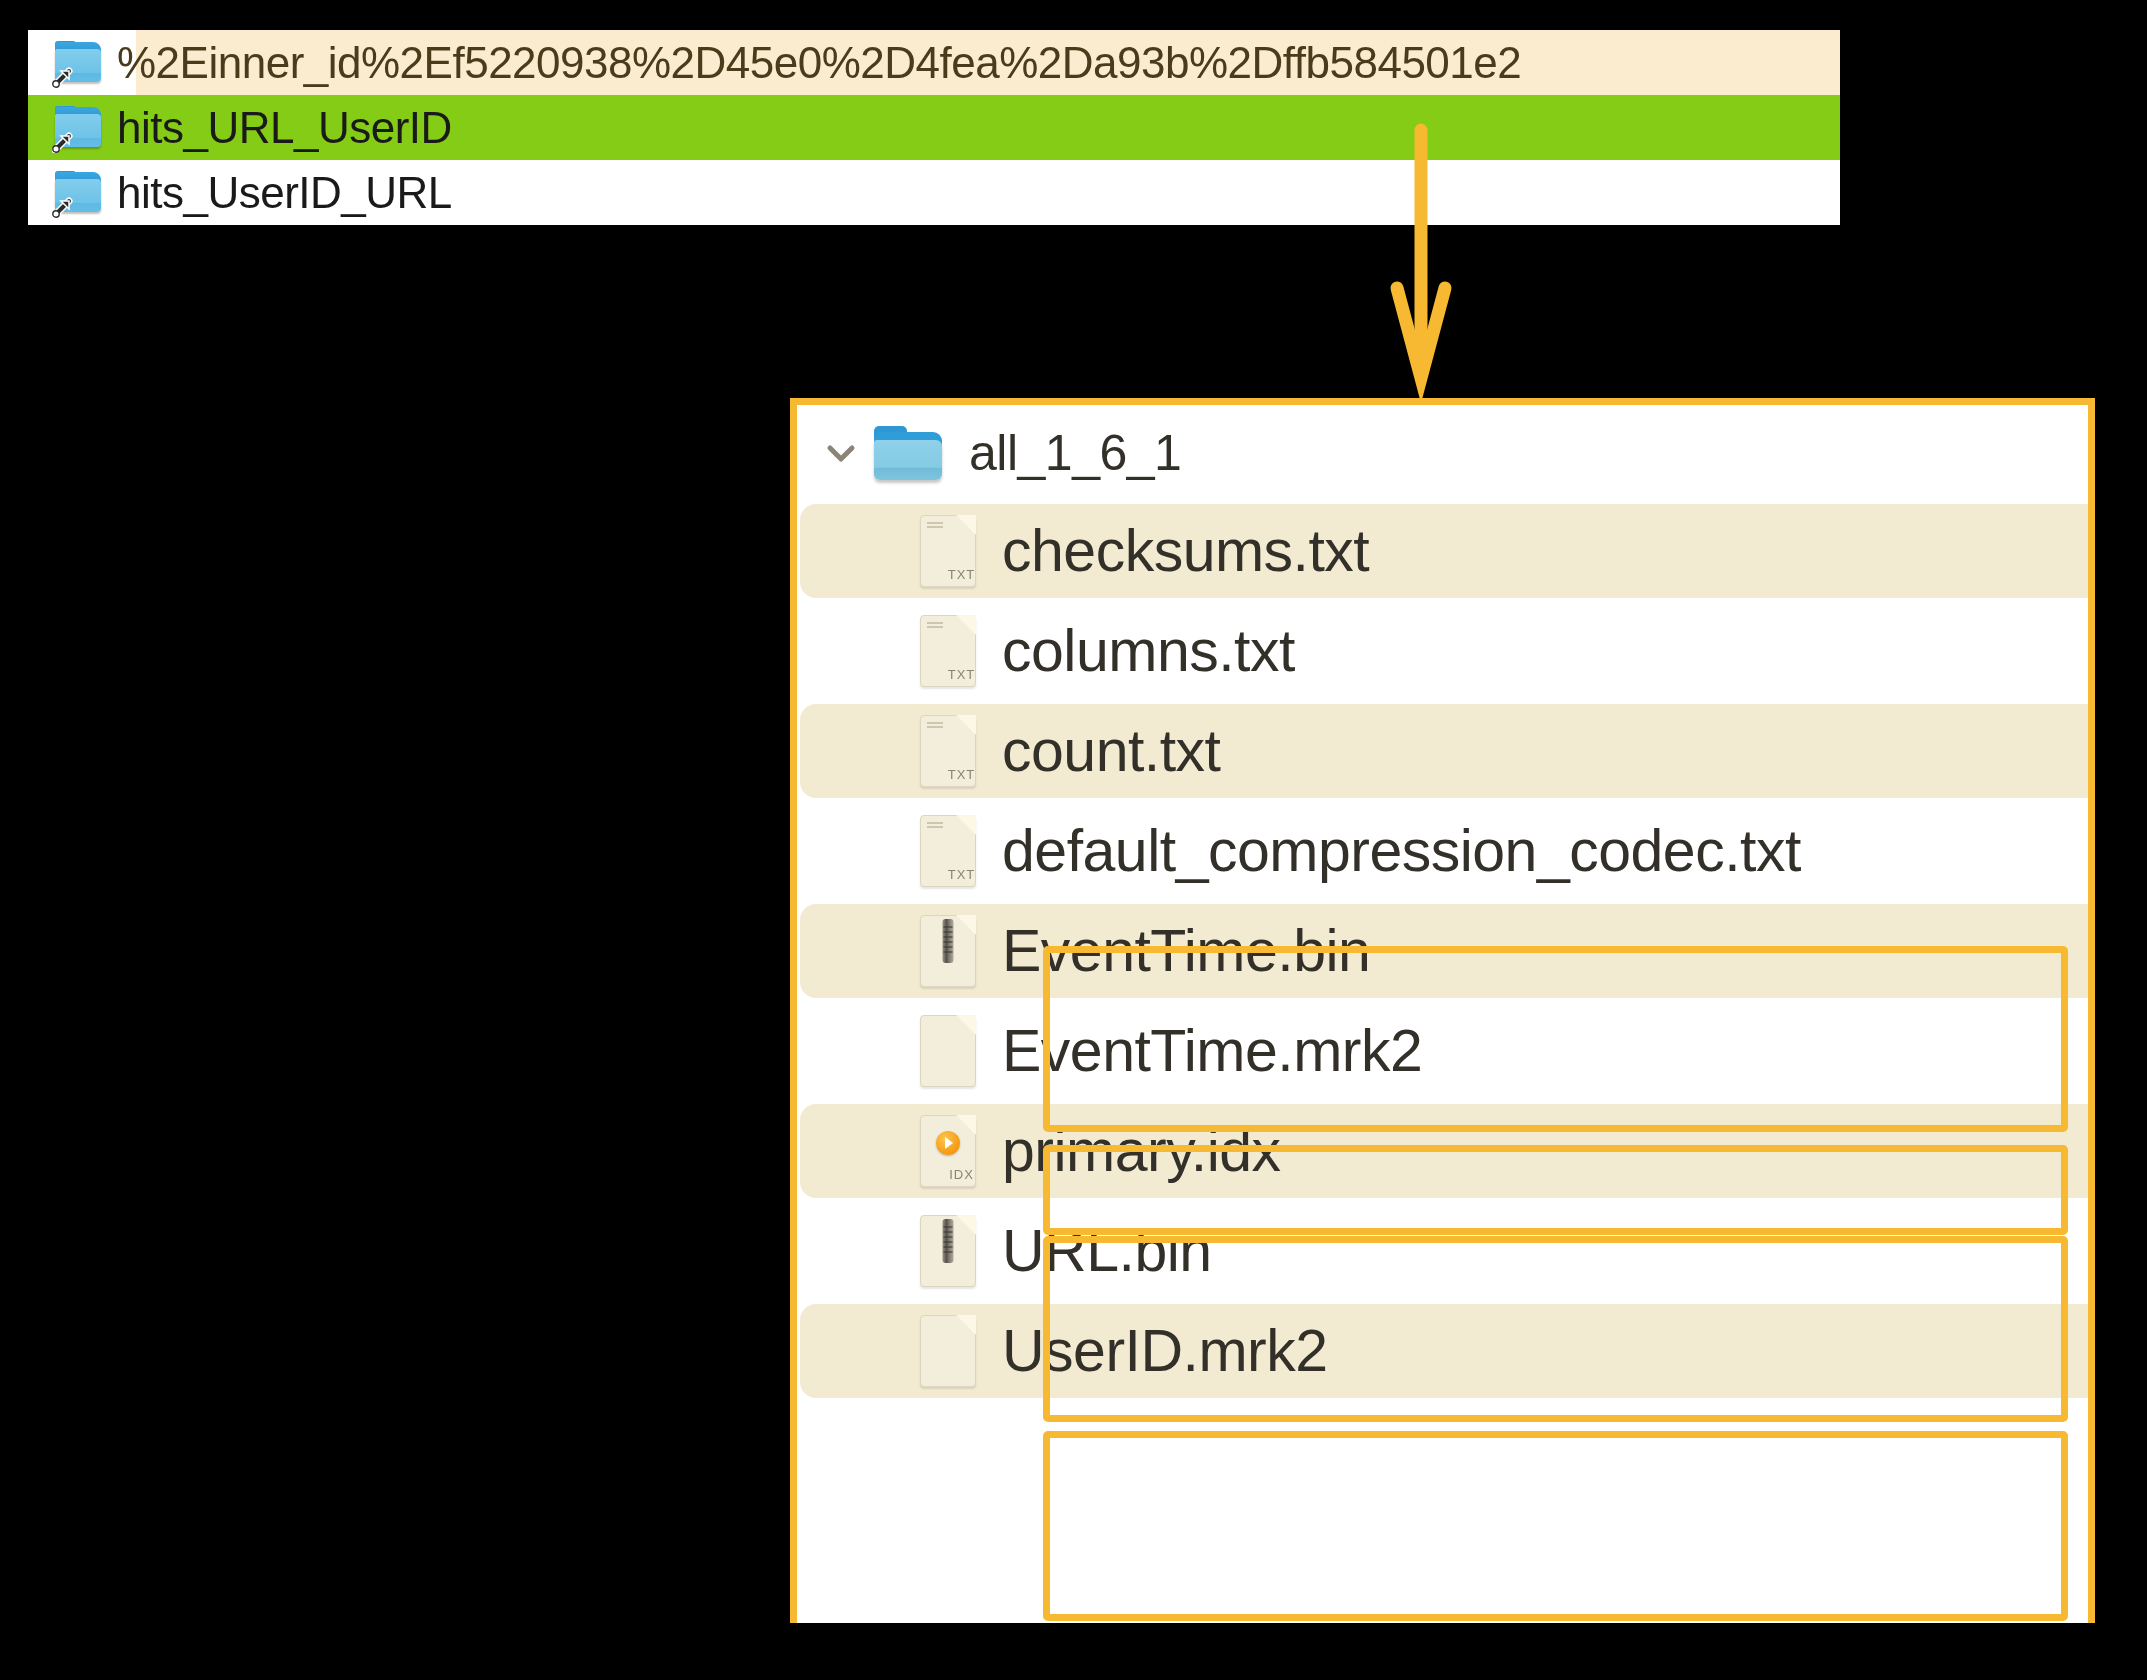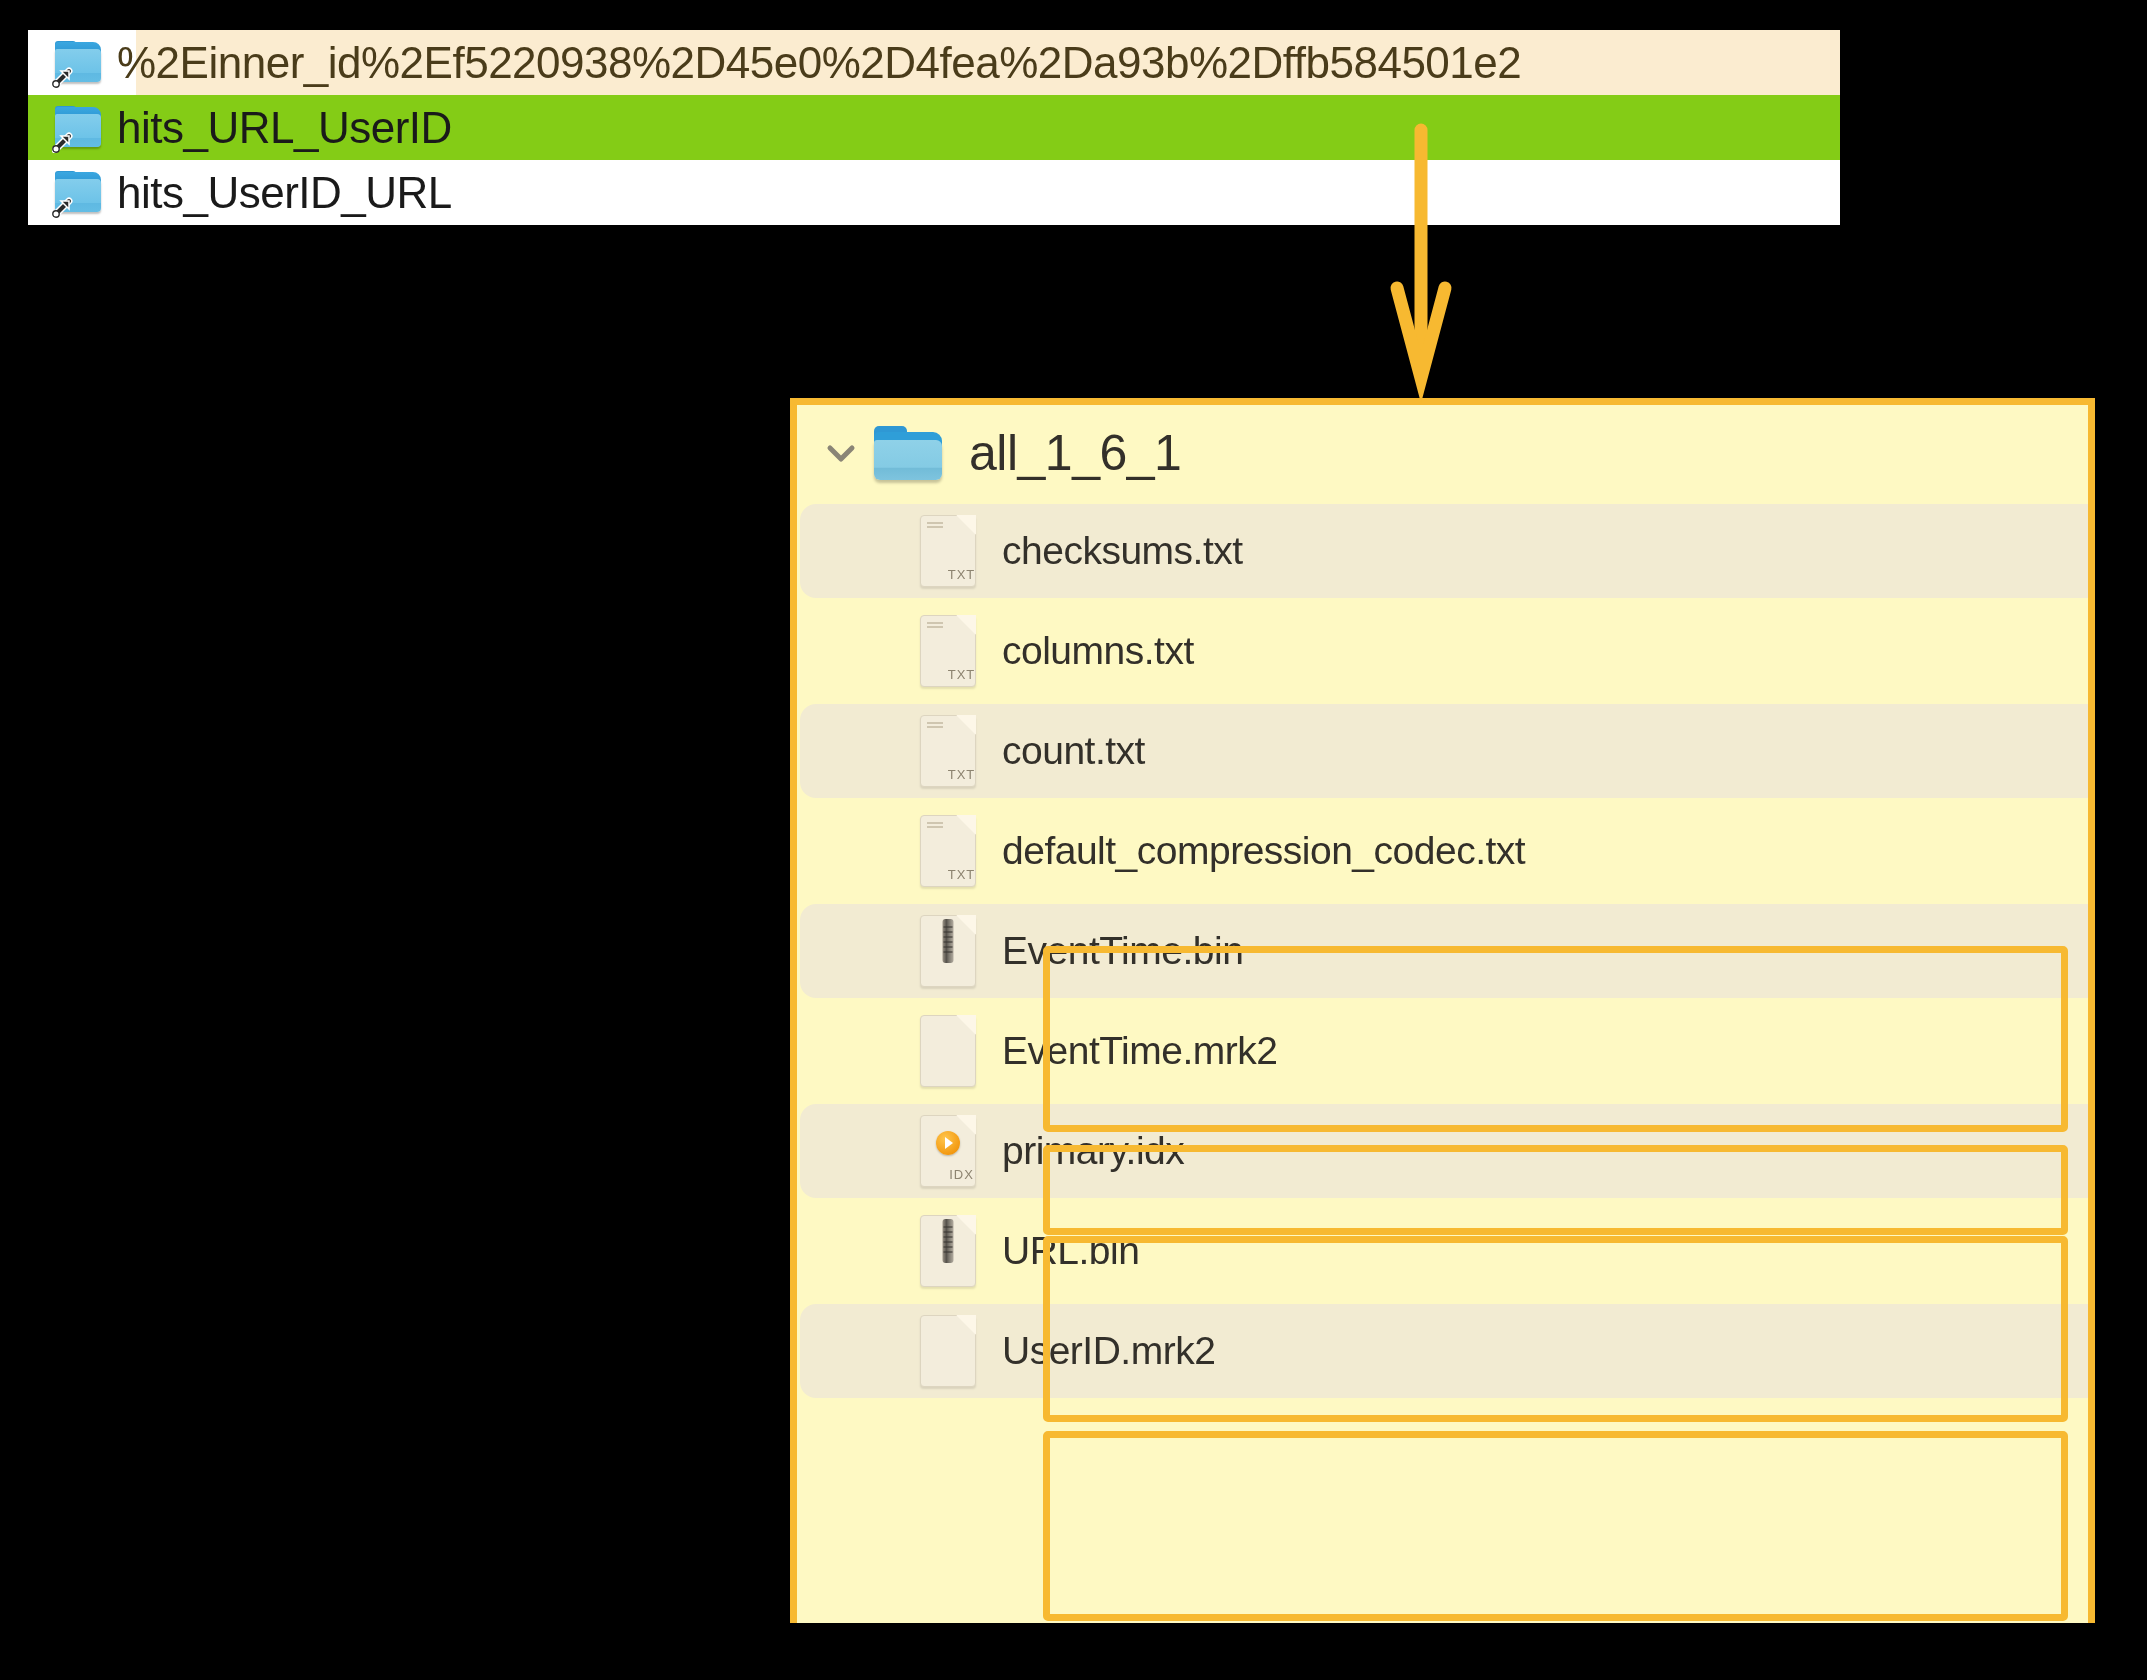--- a/index.html
+++ b/index.html
@@ -97,21 +97,21 @@
     z-index: 5;
   }
 
   
   #main-panel {
     position: absolute;
     left: 790px;
     top: 398px;
     width: 1305px;
     height: 1225px;
-    background: #fef9c3;
+    background: #ffffff;
     border: 7px solid #f7b931;
     border-bottom: 0;
     box-sizing: border-box;
     overflow: hidden;
   }
   #file-list {
     position: relative;
   }
   .file-row {
     position: relative;
@@ -261,21 +261,21 @@
     left: 9px; top: 6px;
     width: 0; height: 0;
     border-left: 8px solid #fff;
     border-top: 6px solid transparent;
     border-bottom: 6px solid transparent;
   }
 
   .file-name {
     position: relative;
     z-index: 3;
-    font-size: 39px;
+    font-size: 59px;
     color: #33302a;
     letter-spacing: -0.5px;
   }
   .folder-name {
     position: relative;
     z-index: 3;
     font-size: 50px;
     color: #33302a;
     letter-spacing: -0.5px;
   }

